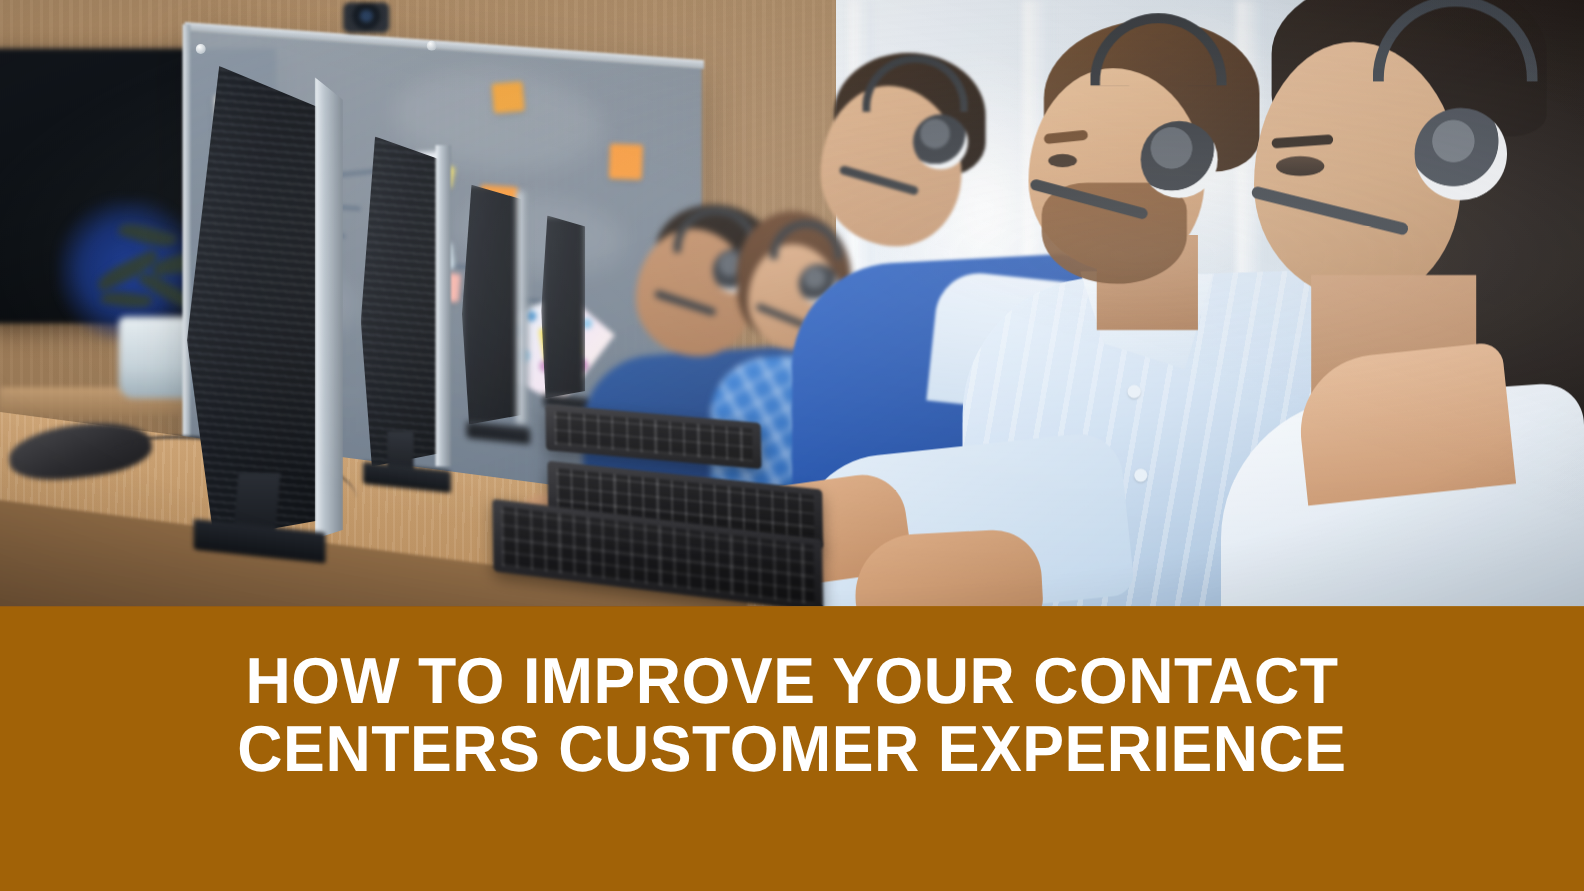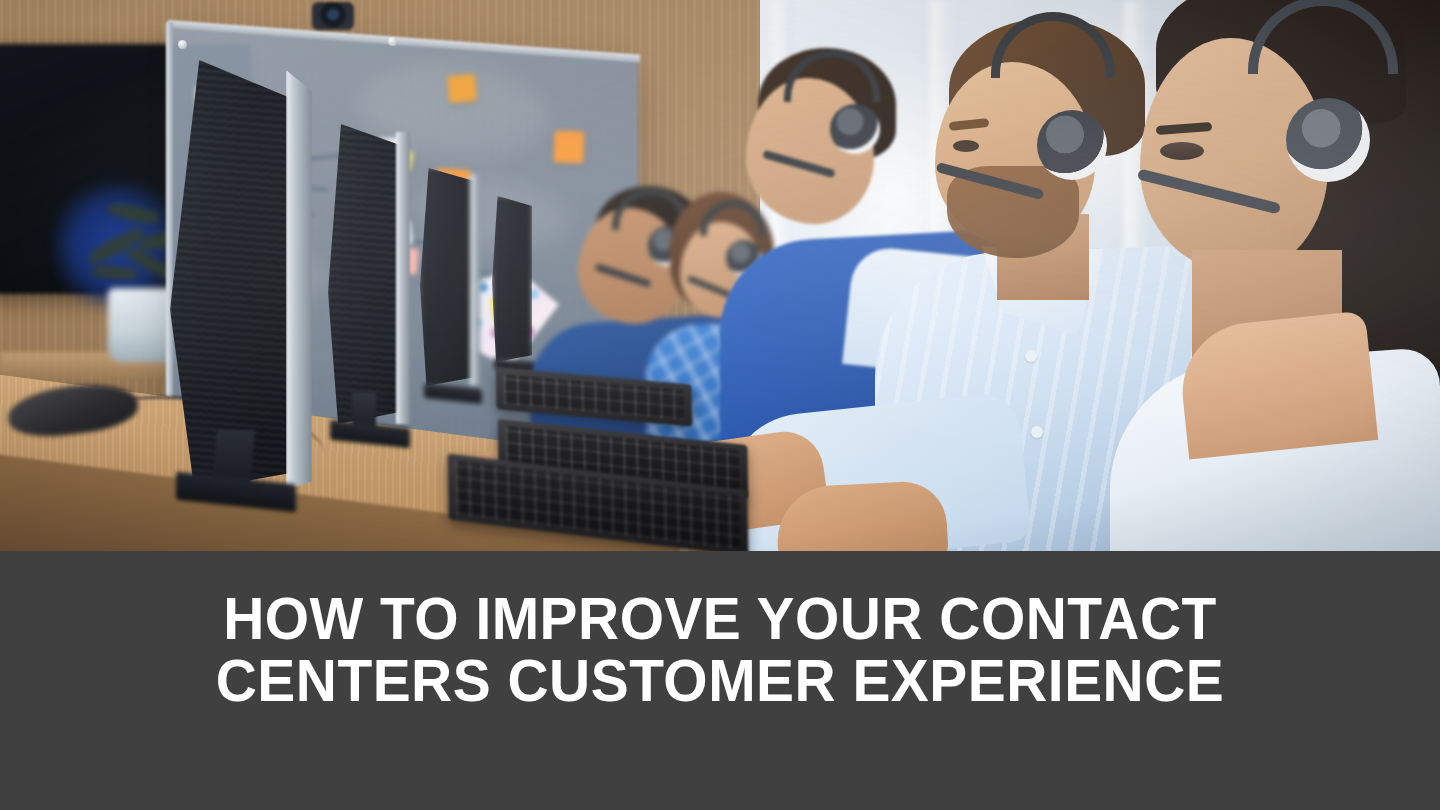--- a/index.html
+++ b/index.html
@@ -251,21 +251,21 @@
   }
   #photo-vignette {
     position:absolute; inset:0;
     background:radial-gradient(ellipse 95% 95% at 50% 45%, rgba(0,0,0,0) 55%, rgba(0,0,0,.26) 100%);
     pointer-events:none;
   }
 
   
   #band {
     position:absolute; left:0; top:551px; width:1440px; height:259px;
-    background:#404040;
+    background:#a16207;
   }
   #title {
     position:absolute; left:0; top:37px; width:1440px;
     text-align:center;
     color:#ffffff;
     font-family:"Liberation Sans Narrow","Liberation Sans", sans-serif;
     font-weight:700;
     font-size:59px;
     line-height:62px;
     letter-spacing:.5px;

